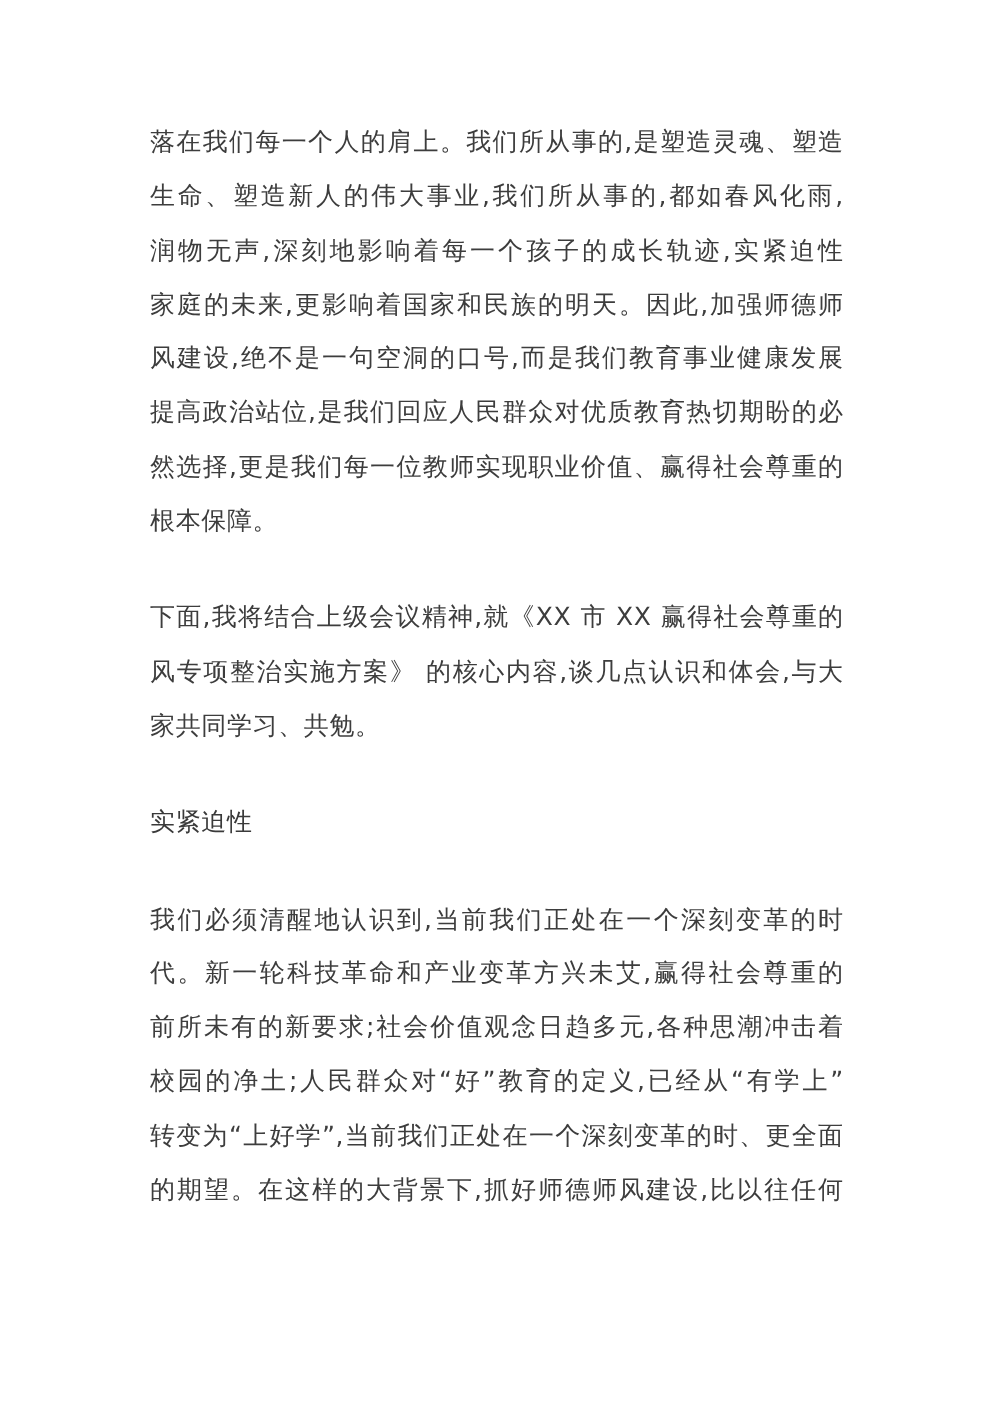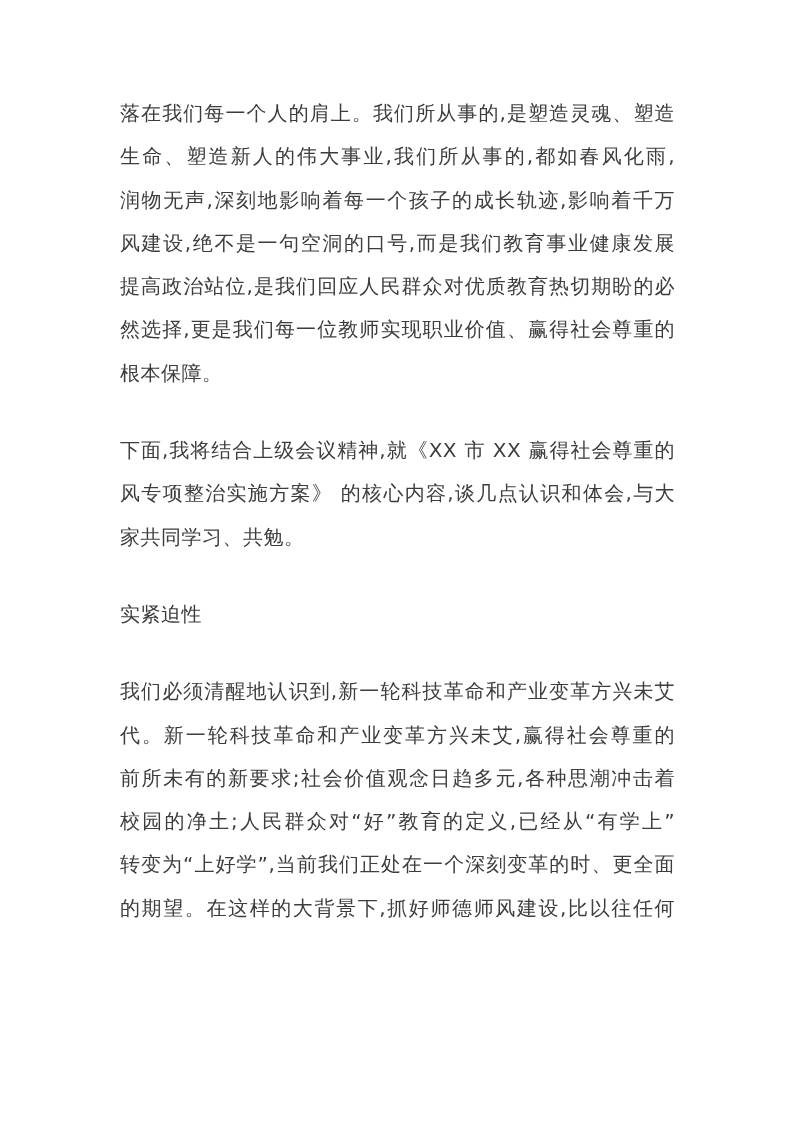--- a/index.html
+++ b/index.html
@@ -55,36 +55,37 @@
     }
   </style>
 </head>
 <body>
 
 <div class="page">
   <div class="page-content" style="color: rgb(61, 61, 61);">
       <div class="block">
         <div class="line">落在我们每一个人的肩上。我们所从事的,是塑造灵魂、塑造</div>
         <div class="line">生命、塑造新人的伟大事业,我们所从事的,都如春风化雨,</div>
-        <div class="line">润物无声,深刻地影响着每一个孩子的成长轨迹,影响着千万</div>
+        <div class="line">润物无声,深刻地影响着每一个孩子的成长轨迹,实紧迫性</div>
+        <div class="line">家庭的未来,更影响着国家和民族的明天。因此,加强师德师</div>
         <div class="line">风建设,绝不是一句空洞的口号,而是我们教育事业健康发展</div>
         <div class="line">提高政治站位,是我们回应人民群众对优质教育热切期盼的必</div>
         <div class="line">然选择,更是我们每一位教师实现职业价值、赢得社会尊重的</div>
         <div class="line para-end">根本保障。</div>
       </div>
       <div class="block">
         <div class="line">下面,我将结合上级会议精神,就《XX 市 XX 赢得社会尊重的</div>
         <div class="line">风专项整治实施方案》 的核心内容,谈几点认识和体会,与大</div>
         <div class="line para-end">家共同学习、共勉。</div>
       </div>
       <div class="block heading">
         <div class="line para-end">实紧迫性</div>
       </div>
       <div class="block">
-        <div class="line">我们必须清醒地认识到,新一轮科技革命和产业变革方兴未艾</div>
+        <div class="line">我们必须清醒地认识到,当前我们正处在一个深刻变革的时</div>
         <div class="line">代。新一轮科技革命和产业变革方兴未艾,赢得社会尊重的</div>
         <div class="line">前所未有的新要求;社会价值观念日趋多元,各种思潮冲击着</div>
         <div class="line">校园的净土;人民群众对“好”教育的定义,已经从“有学上”</div>
         <div class="line">转变为“上好学”,当前我们正处在一个深刻变革的时、更全面</div>
         <div class="line">的期望。在这样的大背景下,抓好师德师风建设,比以往任何</div>
       </div>
     </div>
 </div>
 
 </body></html>

